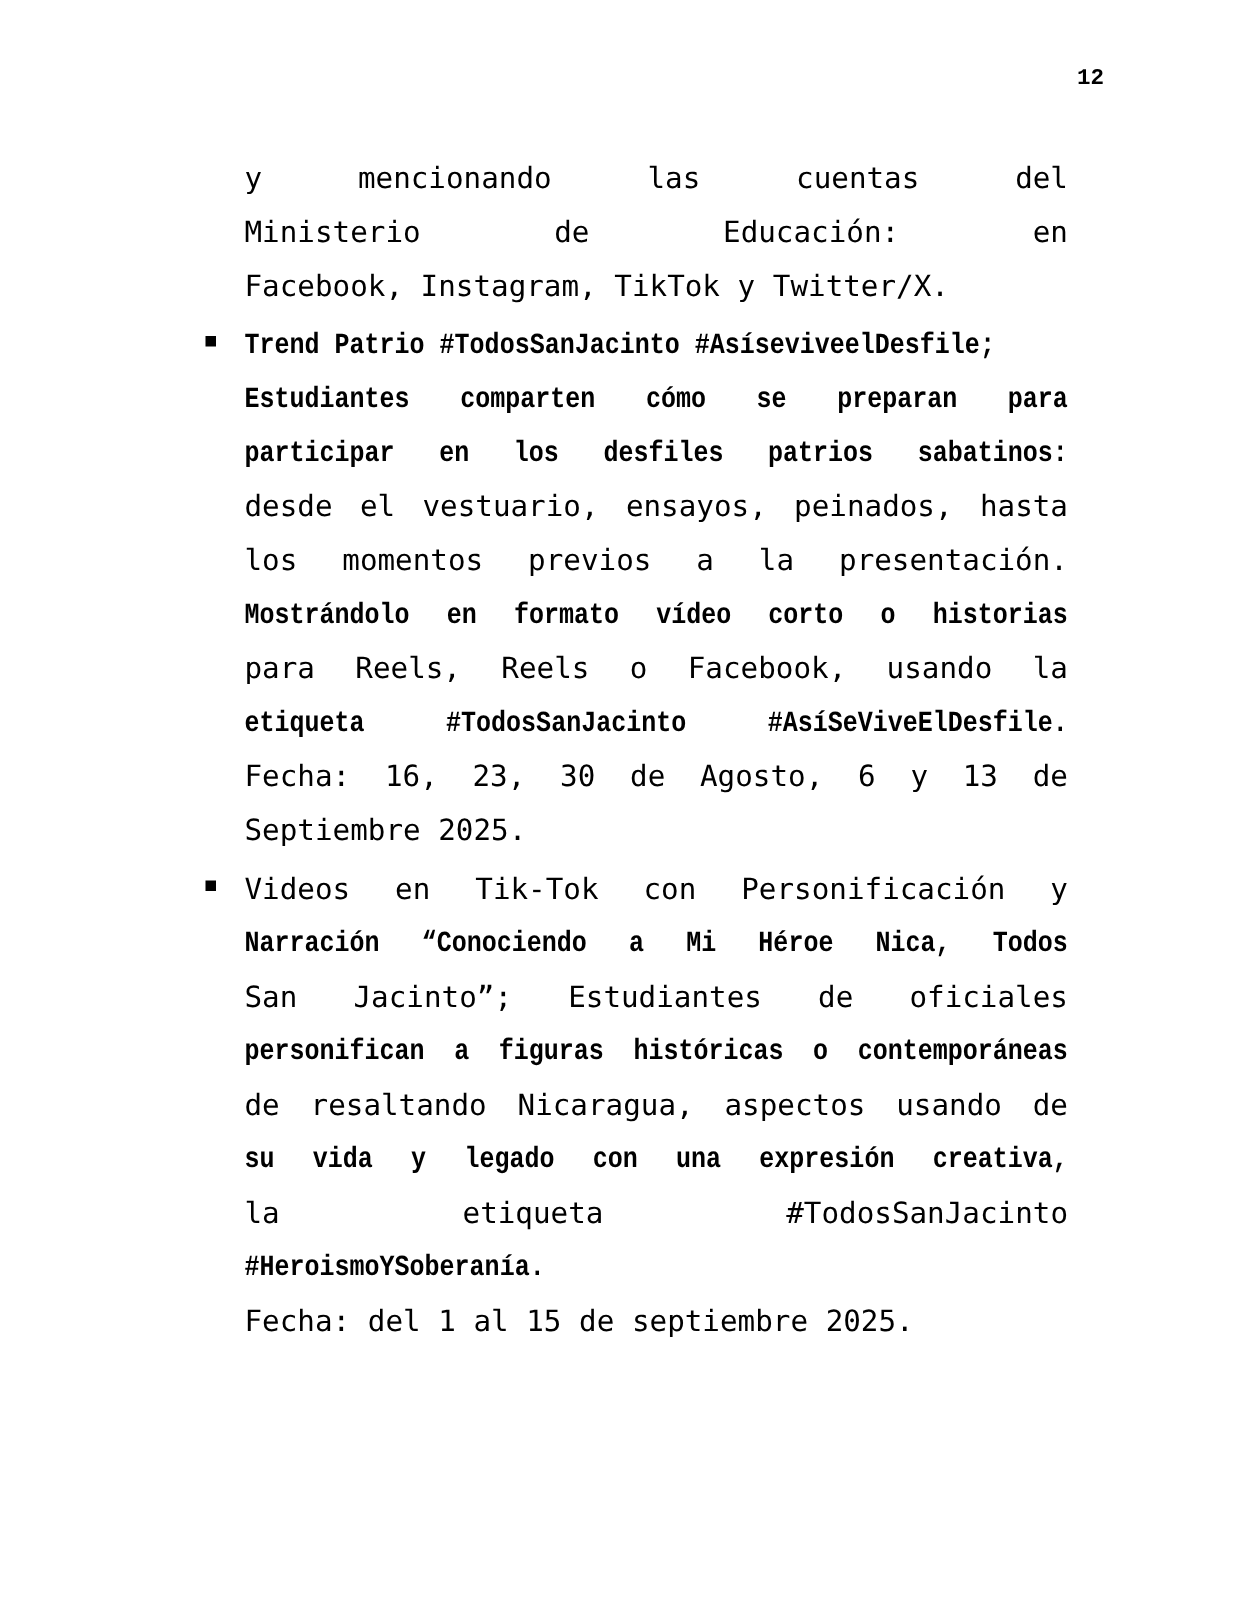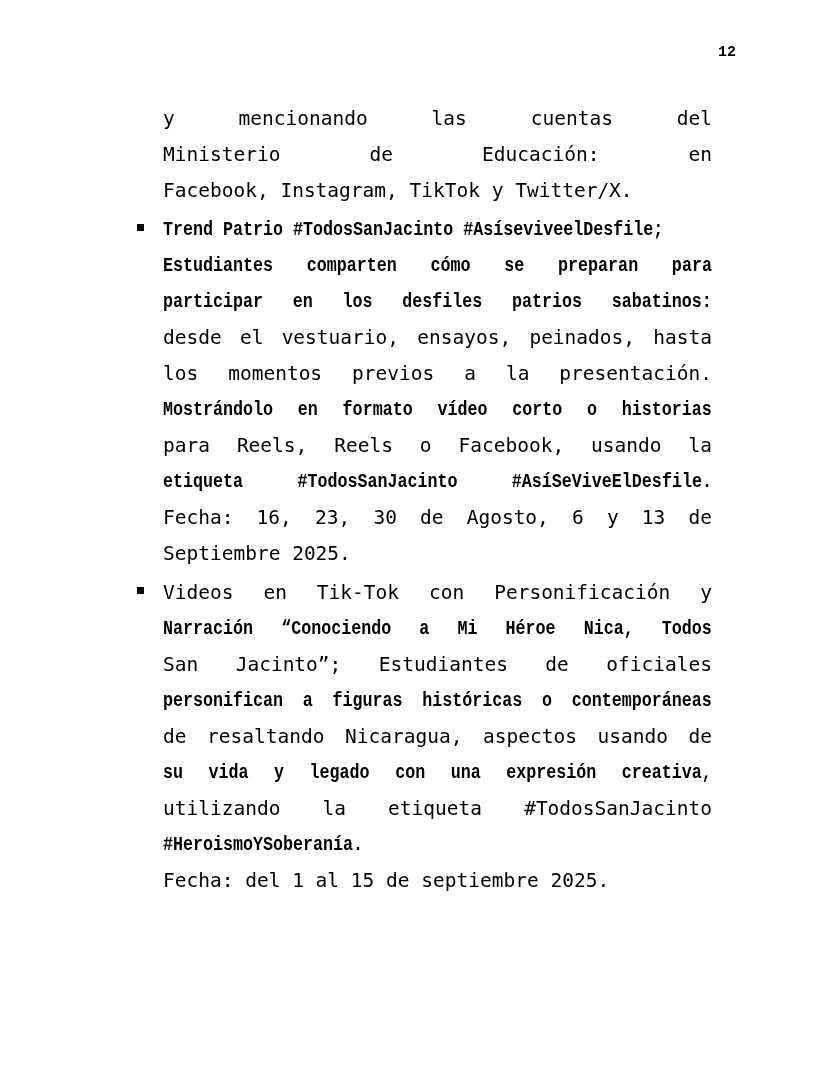--- a/index.html
+++ b/index.html
@@ -124,19 +124,19 @@
         <div class="line flush">Septiembre 2025.</div>
       </div>
       <div class="para">
         <span class="bullet-marker"></span>
         <div class="line"><span class="w">Videos</span><span class="w">en</span><span class="w">Tik-Tok</span><span class="w">con</span><span class="w">Personificación</span><span class="w">y</span></div>
         <div class="line narrow"><span class="w">Narración</span><span class="w">“Conociendo</span><span class="w">a</span><span class="w">Mi</span><span class="w">Héroe</span><span class="w">Nica,</span><span class="w">Todos</span></div>
         <div class="line"><span class="w">San</span><span class="w">Jacinto”;</span><span class="w">Estudiantes</span><span class="w">de</span><span class="w">oficiales</span></div>
         <div class="line narrow"><span class="w">personifican</span><span class="w">a</span><span class="w">figuras</span><span class="w">históricas</span><span class="w">o</span><span class="w">contemporáneas</span></div>
         <div class="line"><span class="w">de</span><span class="w">resaltando</span><span class="w">Nicaragua,</span><span class="w">aspectos</span><span class="w">usando</span><span class="w">de</span></div>
         <div class="line narrow"><span class="w">su</span><span class="w">vida</span><span class="w">y</span><span class="w">legado</span><span class="w">con</span><span class="w">una</span><span class="w">expresión</span><span class="w">creativa,</span></div>
-        <div class="line"><span class="w">utilizando</span><span class="w">la</span><span class="w">etiqueta</span><span class="w">#TodosSanJacinto</span></div>
+        <div class="line"><span class="w">la</span><span class="w">etiqueta</span><span class="w">#TodosSanJacinto</span></div>
         <div class="line flush narrow">#HeroismoYSoberanía.</div>
         <div class="line flush">Fecha: del 1 al 15 de septiembre 2025.</div>
       </div>
     </div>
 
 </div>
 
 </body></html>

